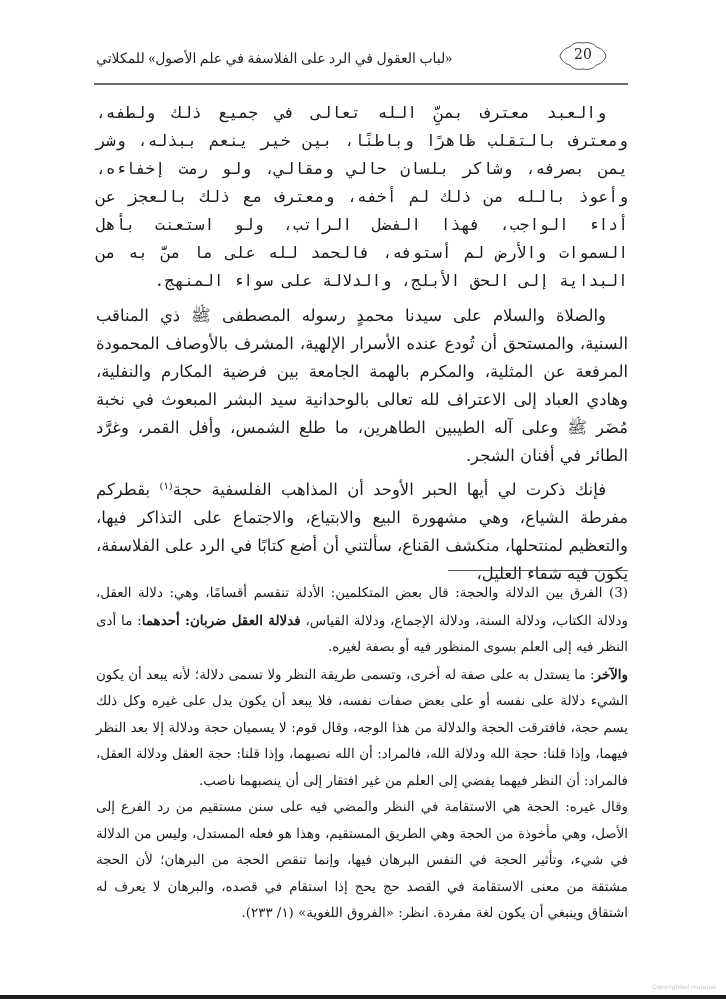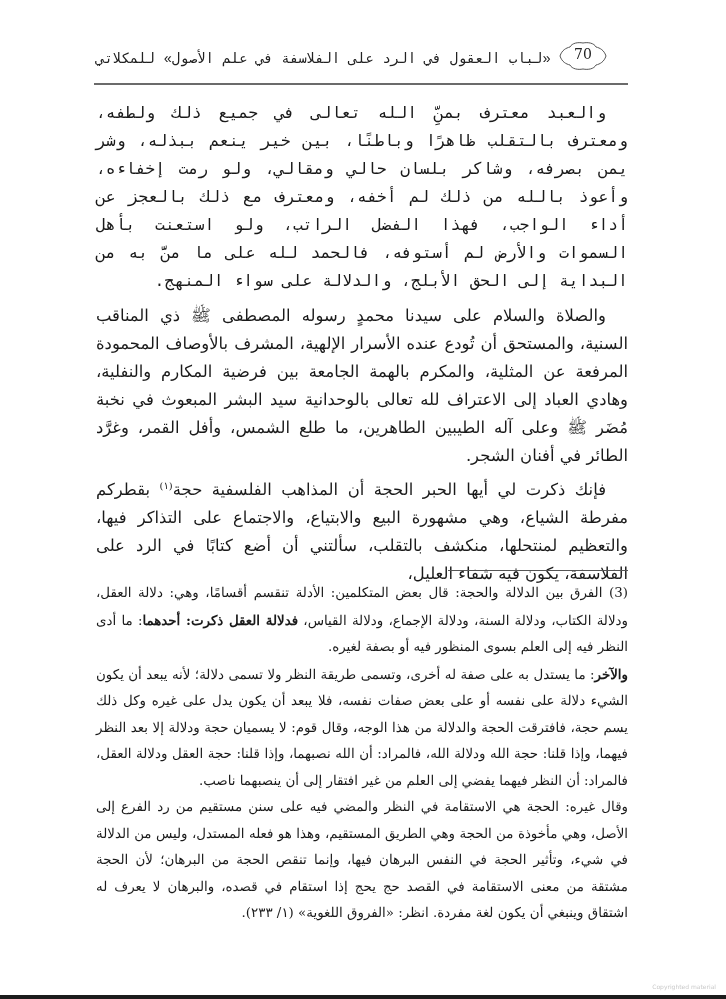--- a/index.html
+++ b/index.html
@@ -6,21 +6,21 @@
     body {
       width: 726px; height: 999px; position: relative; overflow: hidden;
       font-family: "DejaVu Serif", "Liberation Serif", serif;
       color: #1a1a1a;
     }
     .header {
       position: absolute; left: 94px; top: 44px; width: 530px; height: 40px;
     }
     .header-title {
       position: absolute; left: 2px; top: 6px;
-      font-family: Liberation Mono, monospace;
+      font-family: Liberation Serif, serif;
       font-size: 14px; color: #222; direction: rtl; white-space: nowrap;
     }
     .page-num-badge {
       position: absolute; right: 12px; top: -4px; width: 58px; height: 32px;
     }
     .page-num-badge svg { position: absolute; left: 0; top: 0; }
     .page-num {
       position: absolute; left: 0; top: 6px; width: 58px; text-align: center;
       font-size: 14px; color: #222;
     }
@@ -60,33 +60,33 @@
   </style>
 </head>
 <body>
 
 <div class="header">
   <div class="header-title">«لباب العقول في الرد على الفلاسفة في علم الأصول» للمكلاتي</div>
   <div class="page-num-badge">
     <svg width="58" height="32" viewBox="0 0 58 32">
       <path d="M6,16 C8,10 12,8 16,7 C18,3 24,2 29,3 C34,2 40,3 42,7 C46,8 50,10 52,16 C50,22 46,24 42,25 C40,29 34,30 29,29 C24,30 18,29 16,25 C12,24 8,22 6,16 Z" fill="none" stroke="#555" stroke-width="1"></path>
     </svg>
-    <div class="page-num">70</div>
+    <div class="page-num">20</div>
   </div>
 </div>
 <div class="header-rule"></div>
 
 <div class="body-text">
   <p class="first">والعبد معترف بمنِّ الله تعالى في جميع ذلك ولطفه، ومعترف بالتقلب ظاهرًا وباطنًا، بين خير ينعم ببذله، وشر يمن بصرفه، وشاكر بلسان حالي ومقالي، ولو رمت إخفاءه، وأعوذ بالله من ذلك لم أخفه، ومعترف مع ذلك بالعجز عن أداء الواجب، فهذا الفضل الراتب، ولو استعنت بأهل السموات والأرض لم أستوفه، فالحمد لله على ما منَّ به من البداية إلى الحق الأبلج، والدلالة على سواء المنهج.</p>
   <p>والصلاة والسلام على سيدنا محمدٍ رسوله المصطفى ﷺ ذي المناقب السنية، والمستحق أن تُودع عنده الأسرار الإلهية، المشرف بالأوصاف المحمودة المرفعة عن المثلية، والمكرم بالهمة الجامعة بين فرضية المكارم والنفلية، وهادي العباد إلى الاعتراف لله تعالى بالوحدانية سيد البشر المبعوث في نخبة مُضَر ﷺ وعلى آله الطيبين الطاهرين، ما طلع الشمس، وأفل القمر، وغرَّد الطائر في أفنان الشجر.</p>
-  <p><span>فإنك ذكرت لي أيها الحبر الحجة أن المذاهب الفلسفية حجة</span><sup class="fn-ref">(١)</sup><span> بقطركم مفرطة الشياع، وهي مشهورة البيع والابتياع، والاجتماع على التذاكر فيها، والتعظيم لمنتحلها، منكشف بالتقلب، سألتني أن أضع كتابًا في الرد على الفلاسفة، يكون فيه شفاء العليل،</span></p>
+  <p><span>فإنك ذكرت لي أيها الحبر الأوحد أن المذاهب الفلسفية حجة</span><sup class="fn-ref">(١)</sup><span> بقطركم مفرطة الشياع، وهي مشهورة البيع والابتياع، والاجتماع على التذاكر فيها، والتعظيم لمنتحلها، منكشف القناع، سألتني أن أضع كتابًا في الرد على الفلاسفة، يكون فيه شفاء العليل،</span></p>
 </div>
 
 <div class="fn-rule"></div>
 
 <div class="footnotes">
-  <p><span>(3) الفرق بين الدلالة والحجة: قال بعض المتكلمين: الأدلة تنقسم أقسامًا، وهي: دلالة العقل، ودلالة الكتاب، ودلالة السنة، ودلالة الإجماع، ودلالة القياس، </span><b>فدلالة العقل ذكرت: أحدهما</b><span>: ما أدى النظر فيه إلى العلم بسوى المنظور فيه أو بصفة لغيره.</span></p>
+  <p><span>(3) الفرق بين الدلالة والحجة: قال بعض المتكلمين: الأدلة تنقسم أقسامًا، وهي: دلالة العقل، ودلالة الكتاب، ودلالة السنة، ودلالة الإجماع، ودلالة القياس، </span><b>فدلالة العقل ضربان: أحدهما</b><span>: ما أدى النظر فيه إلى العلم بسوى المنظور فيه أو بصفة لغيره.</span></p>
   <p><b>والآخر</b><span>: ما يستدل به على صفة له أخرى، وتسمى طريقة النظر ولا تسمى دلالة؛ لأنه يبعد أن يكون الشيء دلالة على نفسه أو على بعض صفات نفسه، فلا يبعد أن يكون يدل على غيره وكل ذلك يسم حجة، فافترقت الحجة والدلالة من هذا الوجه، وقال قوم: لا يسميان حجة ودلالة إلا بعد النظر فيهما، وإذا قلنا: حجة الله ودلالة الله، فالمراد: أن الله نصبهما، وإذا قلنا: حجة العقل ودلالة العقل، فالمراد: أن النظر فيهما يفضي إلى العلم من غير افتقار إلى أن ينصبهما ناصب.</span></p>
   <p>وقال غيره: الحجة هي الاستقامة في النظر والمضي فيه على سنن مستقيم من رد الفرع إلى الأصل، وهي مأخوذة من الحجة وهي الطريق المستقيم، وهذا هو فعله المستدل، وليس من الدلالة في شيء، وتأثير الحجة في النفس البرهان فيها، وإنما تنقص الحجة من البرهان؛ لأن الحجة مشتقة من معنى الاستقامة في القصد حج يحج إذا استقام في قصده، والبرهان لا يعرف له اشتقاق وينبغي أن يكون لغة مفردة. انظر: «الفروق اللغوية» (١/ ٢٣٣).</p>
 </div>
 
 <div class="copyright">Copyrighted material</div>
 <div class="bottom-bar"></div>
 
 </body></html>

